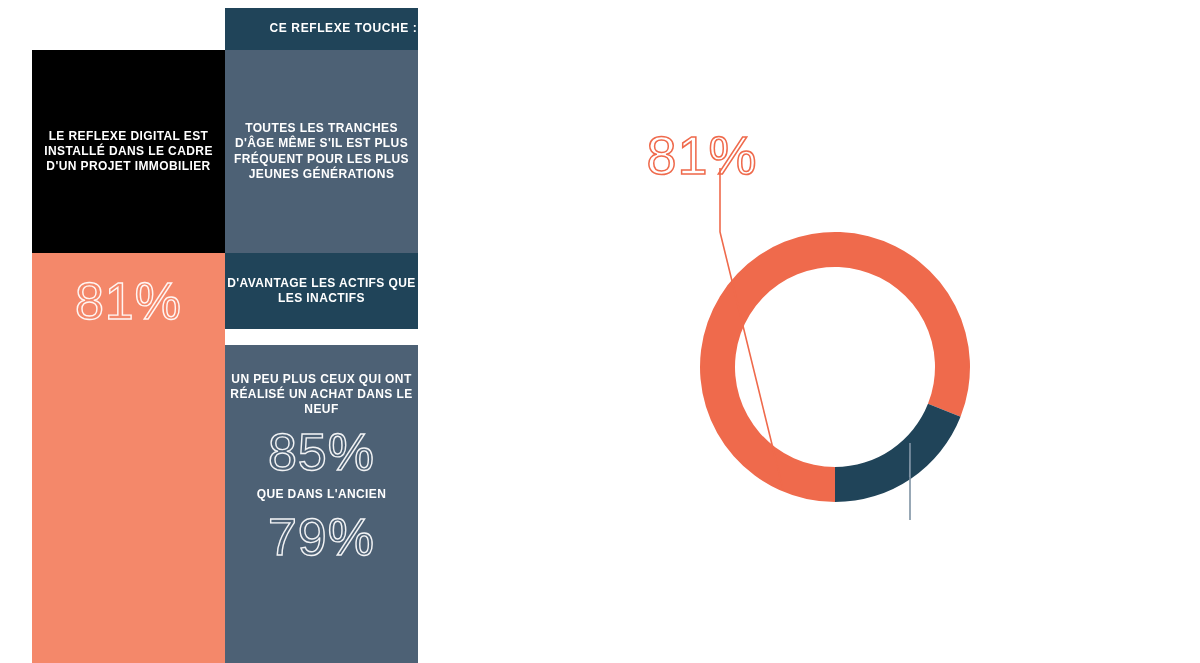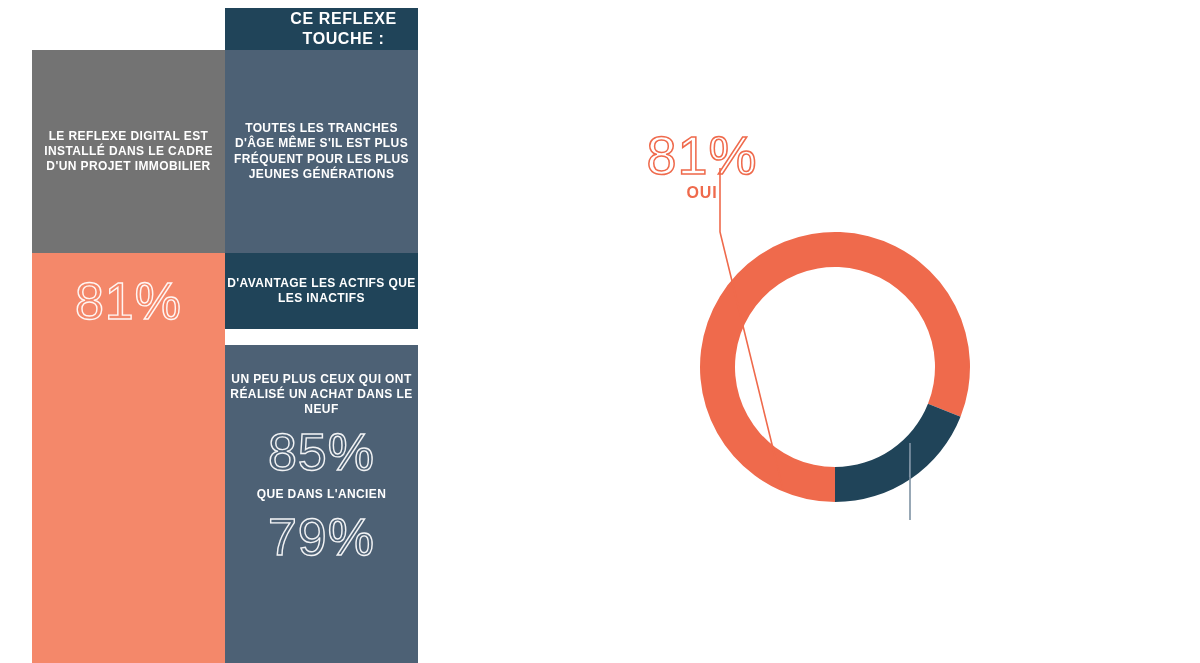--- a/index.html
+++ b/index.html
@@ -45,32 +45,32 @@
 
   
   #panel-header {
     left: 193px;
     top: 8px;
     width: 193px;
     height: 42px;
     background: #204459;
   }
   #panel-header .panel-text {
-    font-size: 16px;
+    font-size: 12px;
     letter-spacing: 0.6px;
     padding-left: 44px;
   }
 
   
   #panel-reflexe {
     left: 0px;
     top: 50px;
     width: 193px;
     height: 203px;
-    background: #737373;
+    background: #000000;
   }
 
   
   #panel-tranches {
     left: 193px;
     top: 50px;
     width: 193px;
     height: 203px;
     background: #4d6175;
   }
@@ -210,17 +210,16 @@
     <g id="donut-slices">
         <path d="M 255 392 A 135 135 0 1 1 380.5198255949139 306.6968146124316 L 347.9776485888251 293.81245526846783 A 100 100 0 1 0 255 357 Z" fill="#ef6a4c"></path>
         <path d="M 380.5198255949139 306.6968146124316 A 135 135 0 0 1 255.00000000000003 392 L 255.00000000000003 357 A 100 100 0 0 0 347.9776485888251 293.81245526846783 Z" fill="#204459"></path>
       </g>
     <path id="leader-oui" fill="none" stroke-width="1.6" d="M 203.03275991092661 379.4271455091746 L 140 122 L 140 58" stroke="#ef6a4c"></path>
     <path id="leader-non" fill="none" stroke-width="1.6" d="M 329.7570892543333 367.00171637851673 L 330 333 L 330 410" stroke="#7f93a4"></path>
   </svg>
 
   <div class="callout" id="callout-oui">
     <div class="value">81%</div>
-    <div class="tag">OUI</div>
   </div>
 
 
 </div>
 
 </body></html>

